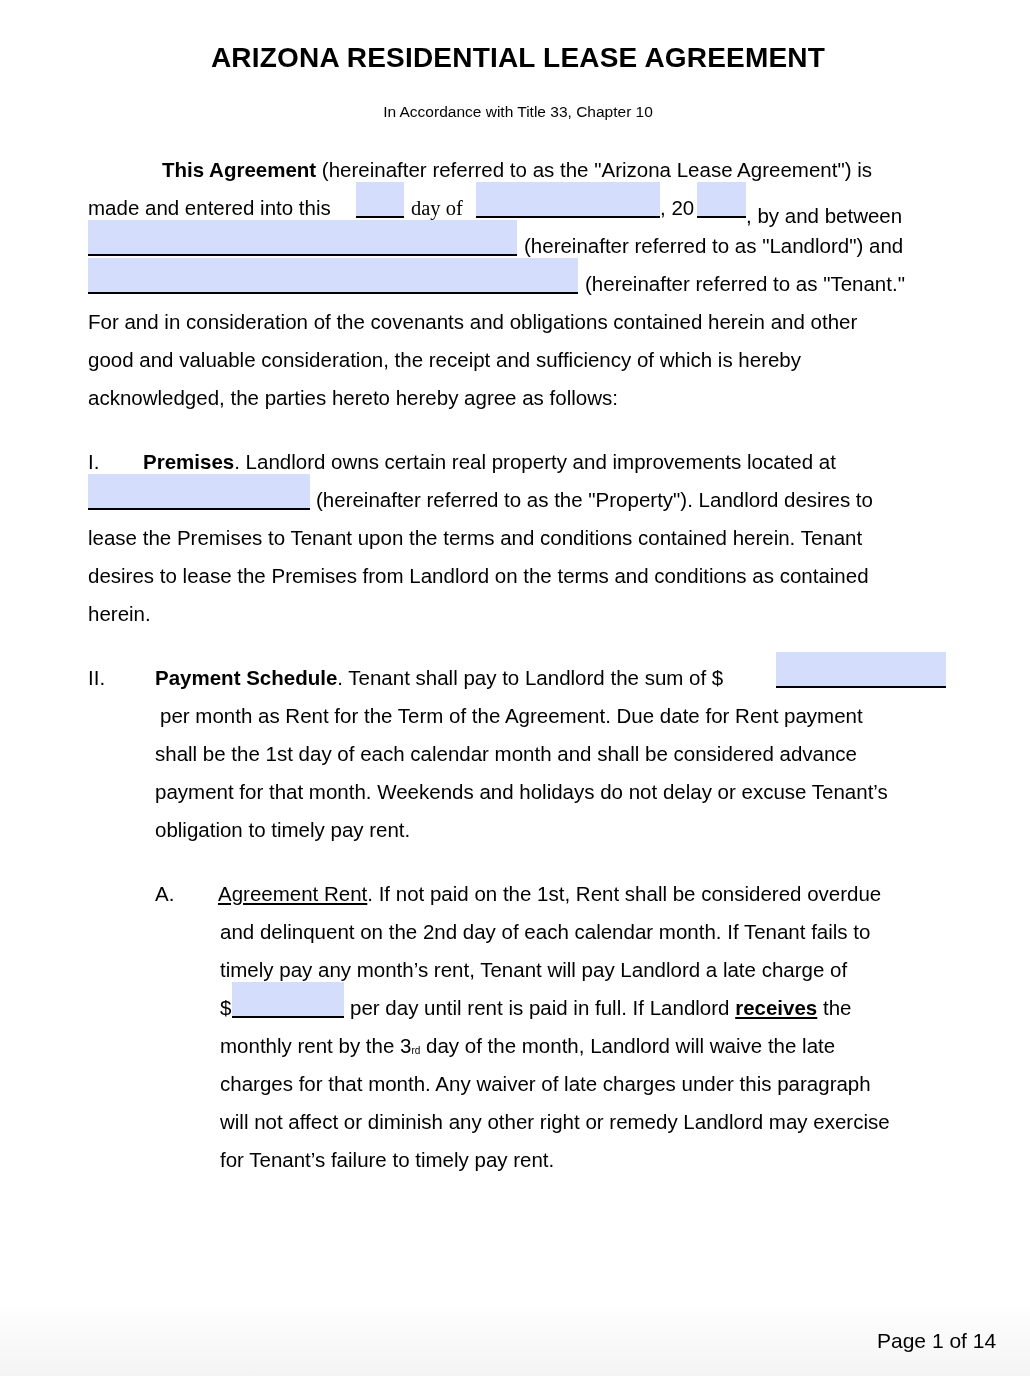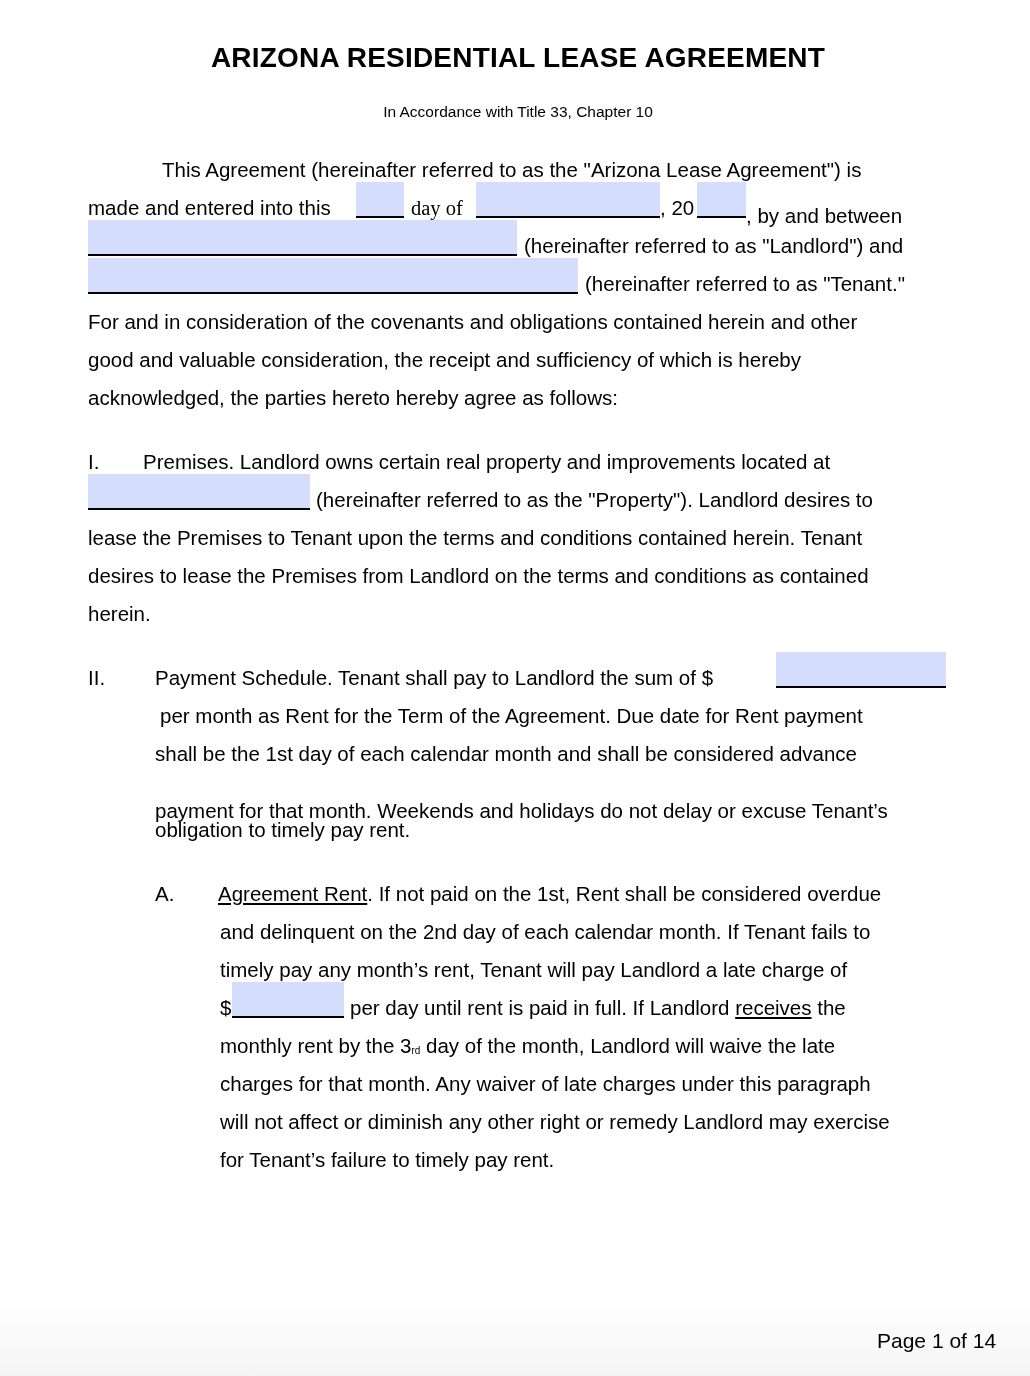--- a/index.html
+++ b/index.html
@@ -10,21 +10,21 @@
     }
     .abs { position: absolute; white-space: nowrap; }
     .title {
       left: 0; width: 1036px; text-align: center; top: 42px;
       font-size: 28px; font-weight: bold; letter-spacing: 0.2px;
     }
     .subtitle {
       left: 0; width: 1036px; text-align: center; top: 103px; font-size: 15.5px;
     }
     .line { font-size: 20.5px; line-height: 24px; }
-    .b { font-weight: normal; text-align: right; }
+    .b { font-weight: bold; text-align: right; }
     .u { text-decoration: underline; }
     .field {
       position: absolute; background: #d5ddfc; border-bottom: 2px solid #000;
       box-sizing: border-box; cursor: text;
     }
     .sup { font-size: 10px; vertical-align: -1px; }
     .logo { left: 92px; top: 1380px; font-size: 24px; font-weight: normal; letter-spacing: -0.3px; }
     .logo .free { color: #a7a7a7; }
     .logo .forms { color: #1f3b7a; }
     .pagenum { left: 877px; top: 1329px; font-size: 21px; }
@@ -72,21 +72,21 @@
 </div>
 
 <div>
   <div class="abs line" style="left:88px; top:666px;">II.</div>
   <div class="abs line" style="left:155px; top:666px;">
     <span class="b">Payment Schedule</span><span>.  Tenant shall pay to Landlord the sum of $</span>
   </div>
   <div class="field" style="left:776px; top:652px; width:170px; height:36px;"></div>
   <div class="abs line" style="left:160px; top:704px;">per month as Rent for the Term of the Agreement. Due date for Rent payment</div>
   <div class="abs line" style="left:155px; top:742px;">shall be the 1st day of each calendar month and shall be considered advance</div>
-  <div class="abs line" style="left:155px; top:780px;margin-top:19px;">payment for that month. Weekends and holidays do not delay or excuse Tenant’s</div>
+  <div class="abs line" style="left:155px; top:780px;">payment for that month. Weekends and holidays do not delay or excuse Tenant’s</div>
   <div class="abs line" style="left:155px; top:818px;">obligation to timely pay rent.</div>
 </div>
 
 <div>
   <div class="abs line" style="left:155px; top:882px;">A.</div>
   <div class="abs line" style="left:218px; top:882px;">
     <span class="u">Agreement Rent</span><span>. If not paid on the 1st, Rent shall be considered overdue</span>
   </div>
   <div class="abs line" style="left:220px; top:920px;">and delinquent on the 2nd day of each calendar month. If Tenant fails to</div>
   <div class="abs line" style="left:220px; top:958px;">timely pay any month’s rent, Tenant will pay Landlord a late charge of</div>

